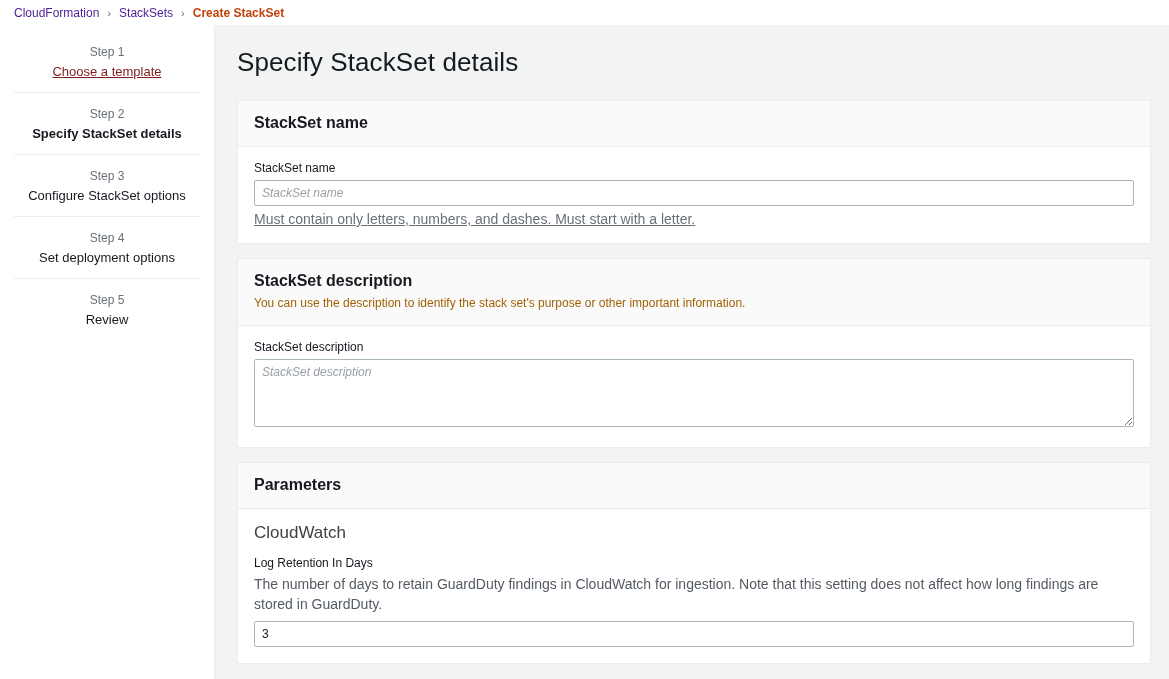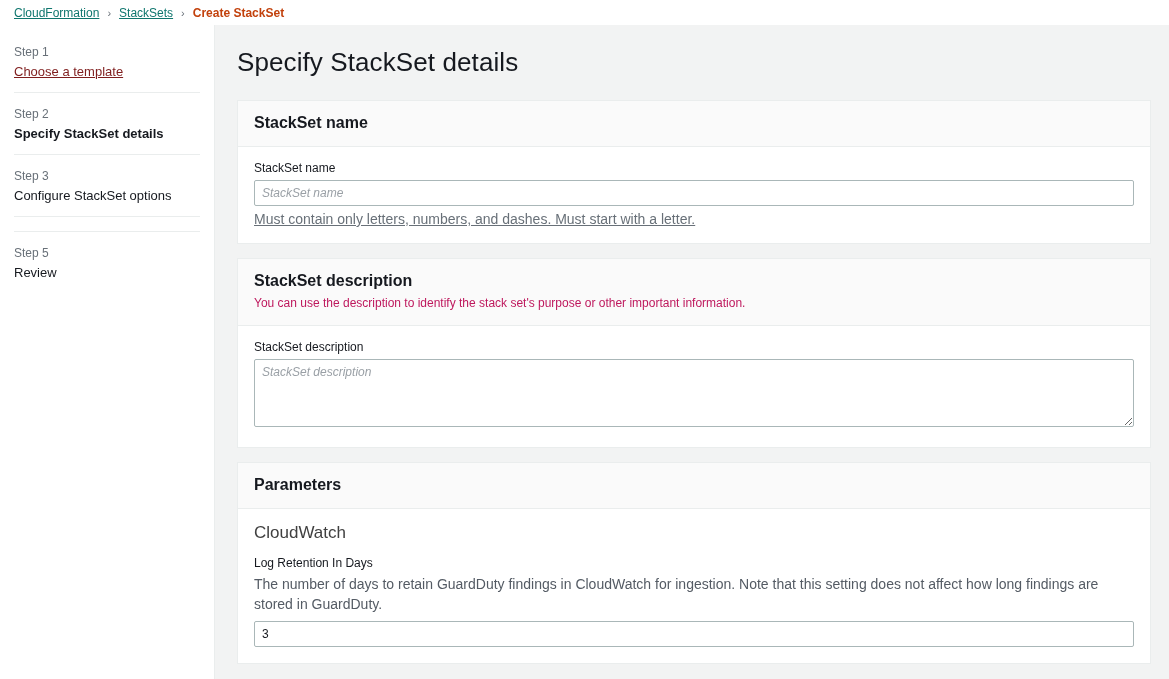--- a/index.html
+++ b/index.html
@@ -24,22 +24,21 @@
   .breadcrumb {
     height: 25px;
     display: flex;
     align-items: center;
     padding: 0 0 0 14px;
     font-size: 12px;
     gap: 6px;
     background: #ffffff;
   }
   .breadcrumb a {
-    color: #0f766e;
-    text-decoration: underline;
+    color: #4c1d95;
     cursor: pointer;
   }
   .breadcrumb .sep {
     color: #687078;
     font-size: 11px;
     padding: 0 2px;
   }
   .breadcrumb .current {
     color: #c2410c;
     font-weight: bold;
@@ -51,20 +50,21 @@
     height: 654px;
     background: #f2f3f3;
   }
 
   
   .sidebar {
     width: 215px;
     background: #ffffff;
     padding: 20px 0 0 0;
     border-right: 1px solid #eaeded;
+    text-align: center;
   }
   .step {
     padding: 0 14px 0 14px;
     margin-bottom: 0;
   }
   .step-sep {
     height: 1px;
     background: #eaeded;
     margin: 13px 14px 14px 14px;
   }
@@ -111,21 +111,21 @@
     padding: 13px 16px 14px 16px;
   }
   .card-title {
     font-size: 16px;
     font-weight: bold;
     color: #16191f;
     margin: 0;
   }
   .card-desc {
     font-size: 12px;
-    color: #be185d;
+    color: #a16207;
     margin: 5px 0 0 0;
     line-height: 1.35;
   }
   .card-body {
     padding: 14px 16px 16px 16px;
   }
   .field-label {
     font-size: 12px;
     color: #16191f;
     margin-bottom: 5px;
@@ -221,20 +221,24 @@
         <div class="step-label active">Specify StackSet details</div>
       </div>
       <div class="step-sep"></div>
 
       <div class="step">
         <div class="step-num">Step 3</div>
         <div class="step-label">Configure StackSet options</div>
       </div>
       <div class="step-sep"></div>
 
+      <div class="step">
+        <div class="step-num">Step 4</div>
+        <div class="step-label">Set deployment options</div>
+      </div>
       <div class="step-sep"></div>
 
       <div class="step">
         <div class="step-num">Step 5</div>
         <div class="step-label">Review</div>
       </div>
 
     </div>
 
     <div class="main">

